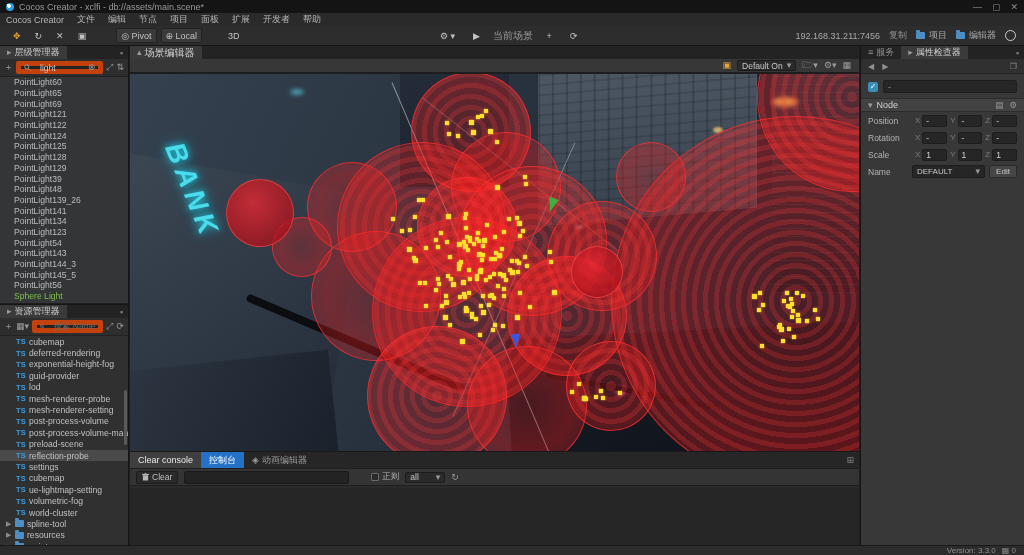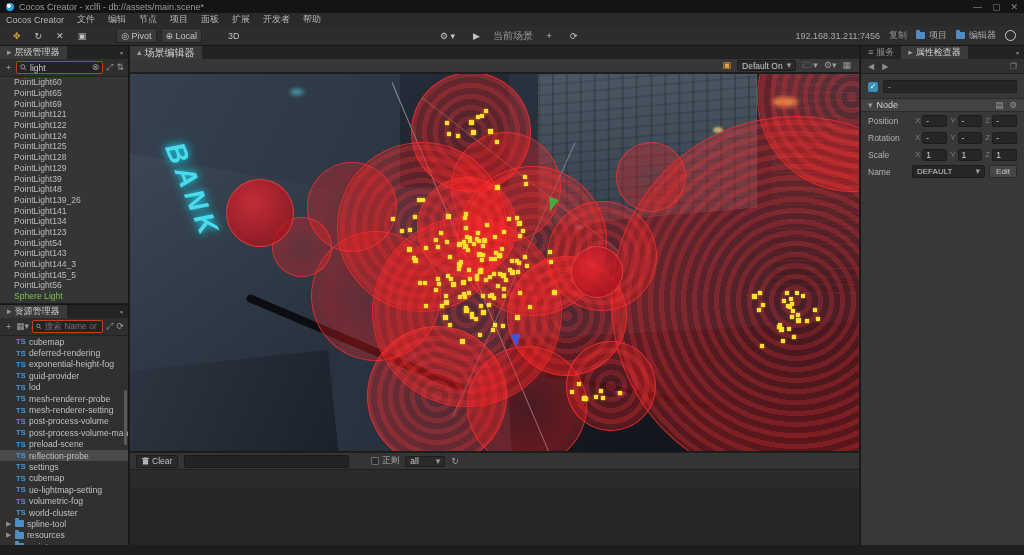--- a/index.html
+++ b/index.html
@@ -28,22 +28,22 @@
   
   .panel-tabbar { height:13px; background:#232323; display:flex; align-items:stretch; font-size:9px; color:#9d9d9d; }
   .ptab { display:flex; align-items:center; gap:3px; padding:0 7px; background:#3a3a3a; color:#cfcfcf; }
   .ptab.inactive { background:transparent; color:#8f8f8f; }
   .ptab-x { margin-left:auto; display:flex; align-items:center; padding:0 5px; color:#7d7d7d; }
 
   
   #hierarchy { position:absolute; left:0; top:46px; width:129px; height:257px; background:#333537; border-right:1px solid #161616; }
   #hierarchy .tools, #assets .tools { height:18px; background:#2e2e2e; border-bottom:1px solid #222;
     display:flex; align-items:center; gap:3px; padding:0 4px; }
-  .searchbox { flex:1; height:13px; background:#232323; border:1px solid #c2410c; border-radius:2px;
-    display:flex; align-items:center; gap:3px; padding:0 3px; color:#c8c8c8; font-size:8.5px; min-width:0; }
+  .searchbox { flex:1; height:13px; background:#232323; border:5px solid #c2410c; border-radius:2px;
+    display:flex; align-items:center; gap:9px; padding:0 3px; color:#c8c8c8; font-size:8.5px; min-width:0; }
   .searchbox .ph { color:#6f6f6f; white-space:nowrap; overflow:hidden; }
   .mini { font-size:9px; color:#9a9a9a; line-height:1; }
   #h-list { position:absolute; top:31px; bottom:0; left:0; right:0; overflow:hidden; }
   .h-row { height:10.7px; display:flex; align-items:center; padding-left:14px; color:#bcbcbc; font-size:8.6px; white-space:nowrap; }
   .h-row.green { color:#7ec14a; }
   #assets { position:absolute; left:0; top:304px; width:129px; height:241px; background:#303030; border-right:1px solid #161616; border-top:1px solid #161616; }
   #a-list { position:absolute; top:31px; bottom:0; left:0; right:0; overflow:hidden; }
   .a-row { height:11.4px; display:flex; align-items:center; gap:3px; padding-left:16px; color:#c0c0c0; font-size:8.6px; white-space:nowrap; }
   .a-row.sel { background:#4a4a4a; }
   .ts-badge { color:#3f9bdc; font-weight:bold; font-size:7.5px; letter-spacing:.2px; }
@@ -560,20 +560,29 @@
         <div class="dot" style="height: 4px; width: 4px; left: 64.3685%; top: 83.5578%;"></div>
         <div class="dot" style="height: 4px; width: 4px; left: 63.6617%; top: 85.2416%;"></div>
         <div class="dot" style="height: 4px; width: 4px; left: 61.9698%; top: 85.5728%;"></div>
       </div>
 
     <div class="tri" style="left:57.2%;top:33%;border-left:5px solid transparent;border-right:5px solid transparent;border-top:14px solid #3fae3f;transform:rotate(18deg);"></div>
     <div class="tri" style="left:52.3%;top:69%;border-left:5px solid transparent;border-right:5px solid transparent;border-top:13px solid #3b55e0;transform:rotate(-6deg);"></div>
   </div>
 
   <div id="console">
+    <div class="tabs">
+      <span class="ctab white">Clear console</span>
+      <span class="ctab blue">控制台</span>
+      <span class="ctab dim">
+        <span class="mini">◈</span>
+        <span>动画编辑器</span>
+      </span>
+      <span class="ptab-x">⊞</span>
+    </div>
     <div class="filter">
       <span class="cbtn">
         <svg class="ico" width="7" height="8" viewBox="0 0 8 9">
             <rect x="1" y="2.5" width="6" height="6" fill="#b5b5b5"></rect>
             <rect x="0" y="1" width="8" height="1.2" fill="#b5b5b5"></rect>
             <rect x="3" y="0" width="2" height="1" fill="#b5b5b5"></rect>
           </svg>
         <span>Clear</span>
       </span>
       <span class="cinput"></span>
@@ -649,14 +658,18 @@
     <div class="prow">
       <span class="lab">Name</span>
       <span class="layer-dd">
         <span>DEFAULT</span>
           <span class="mini">▾</span>
       </span>
       <span class="edit-btn">Edit</span>
     </div>
   </div>
 
+  <div id="statusbar">
+    <span>Version: 3.3.0</span>
+    <span>▦ <span>0</span></span>
+  </div>
 
 </div>
 
 </body></html>

